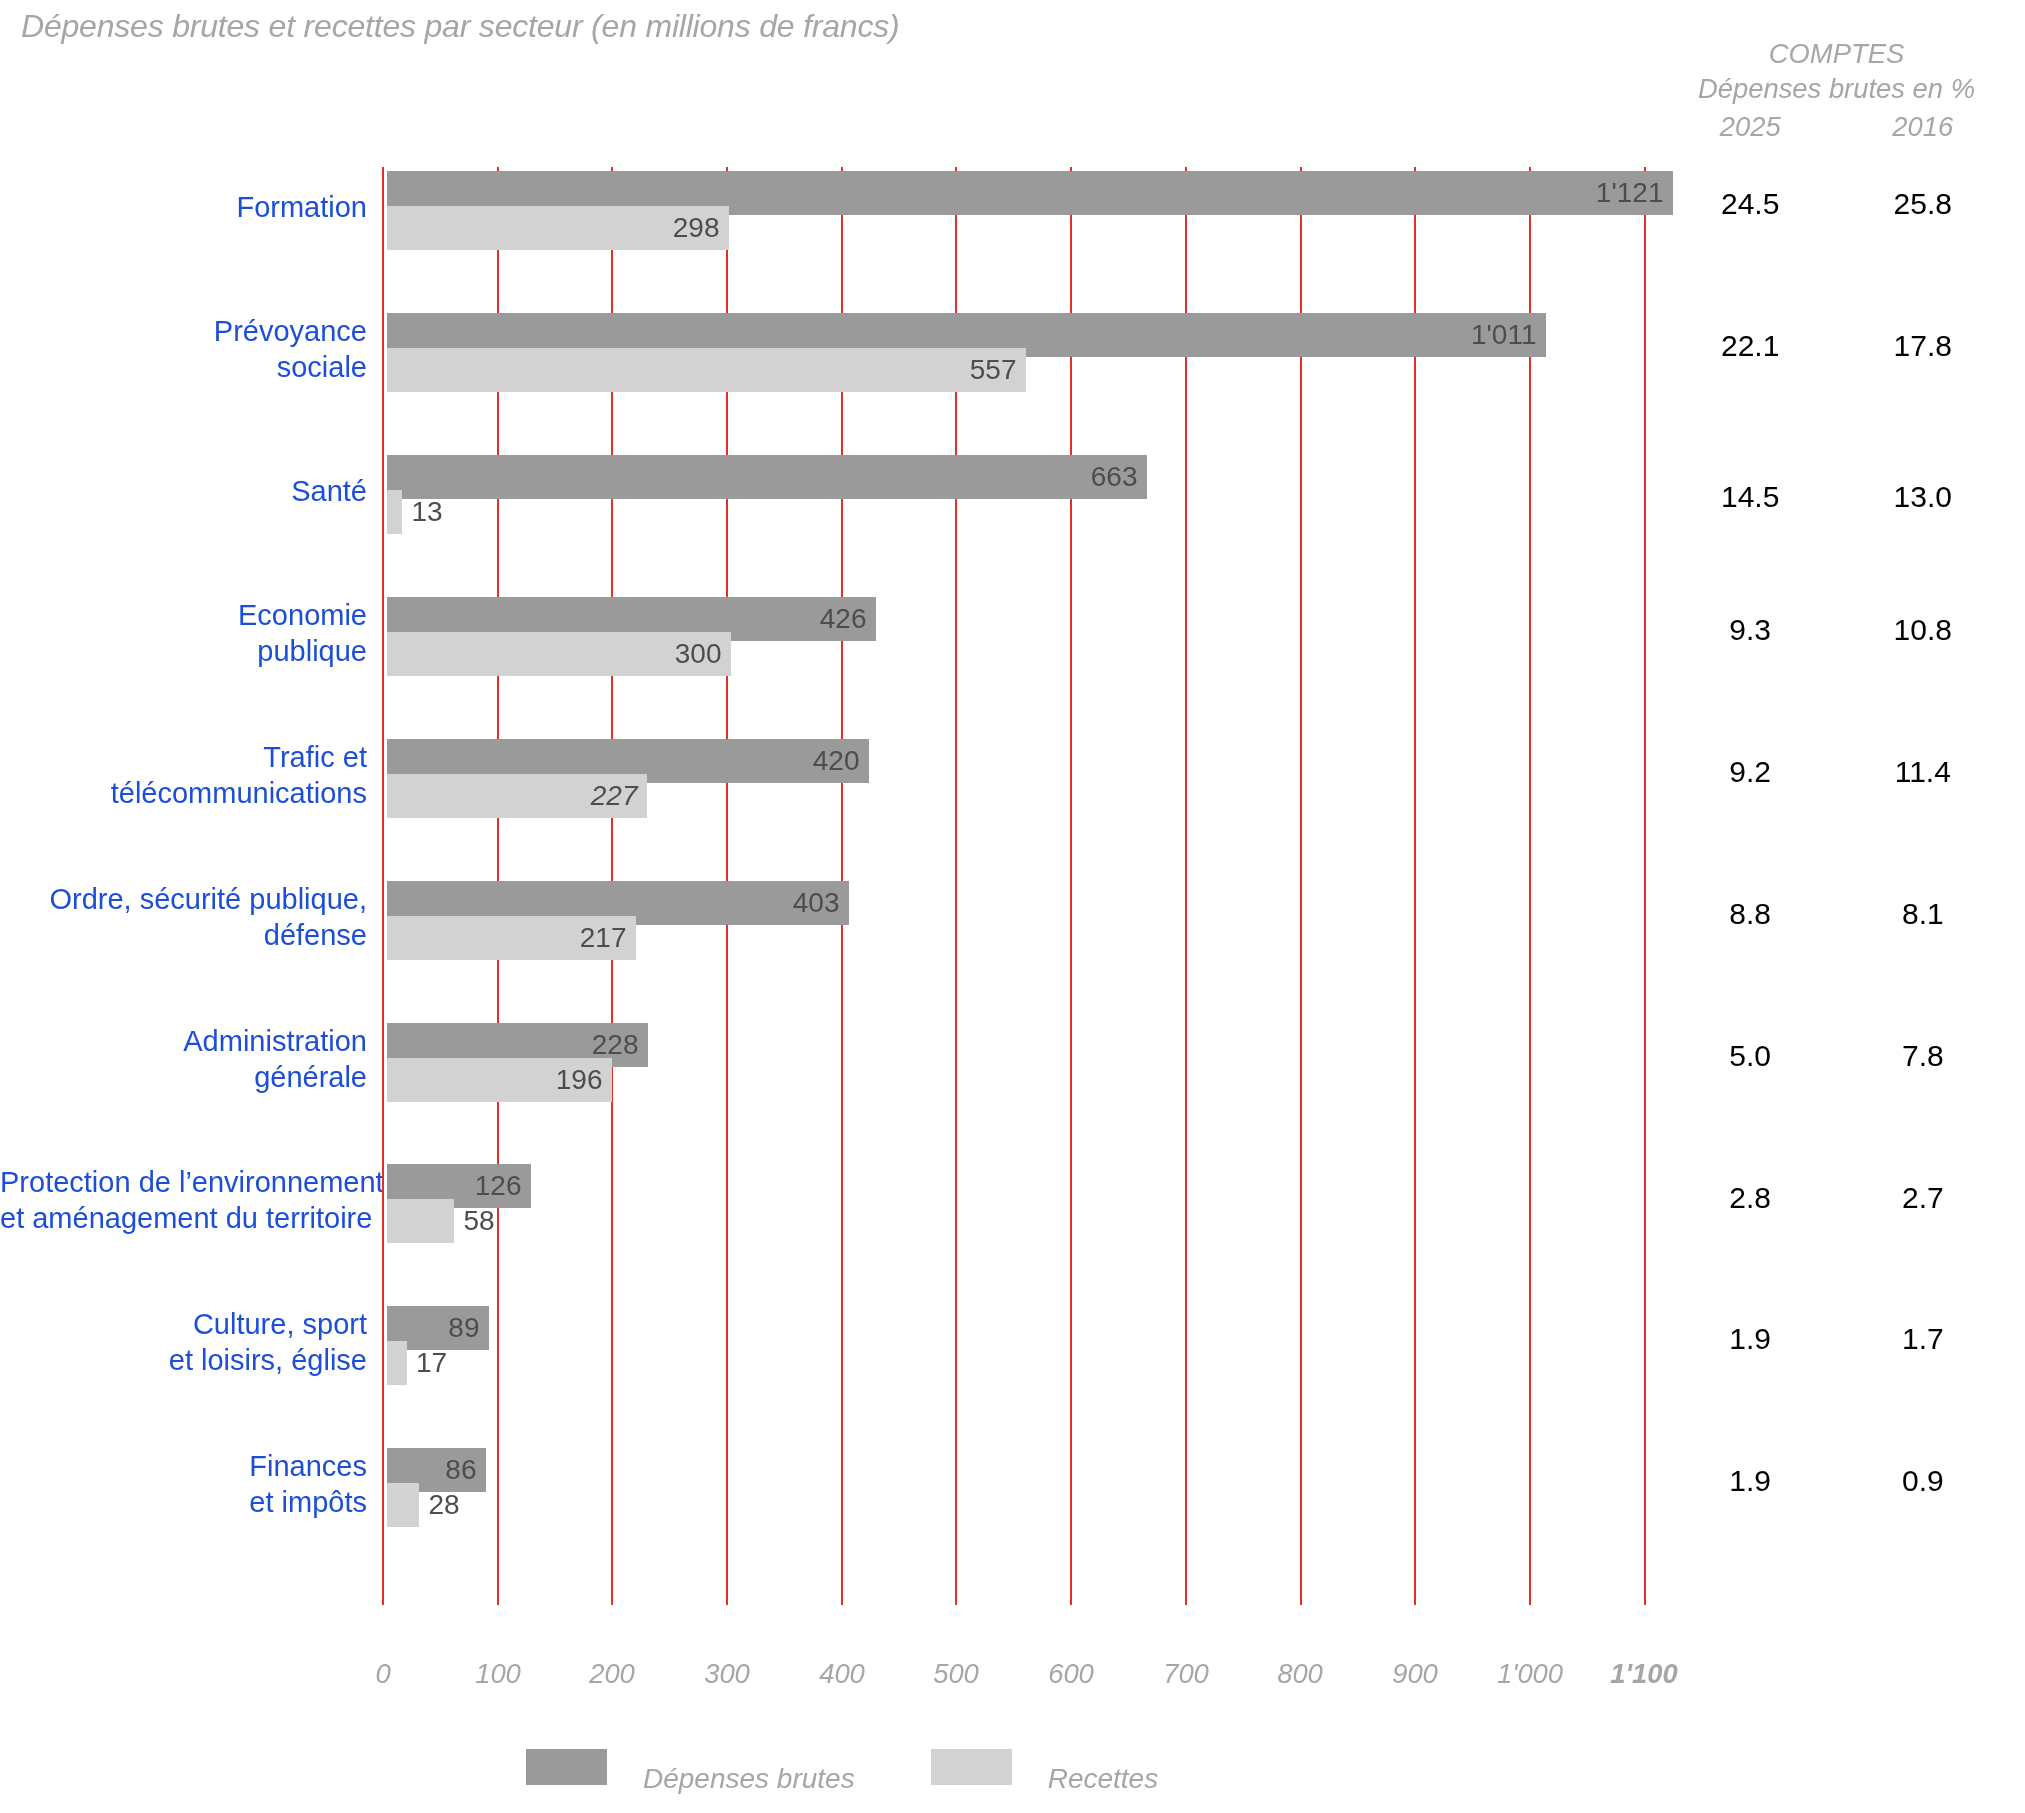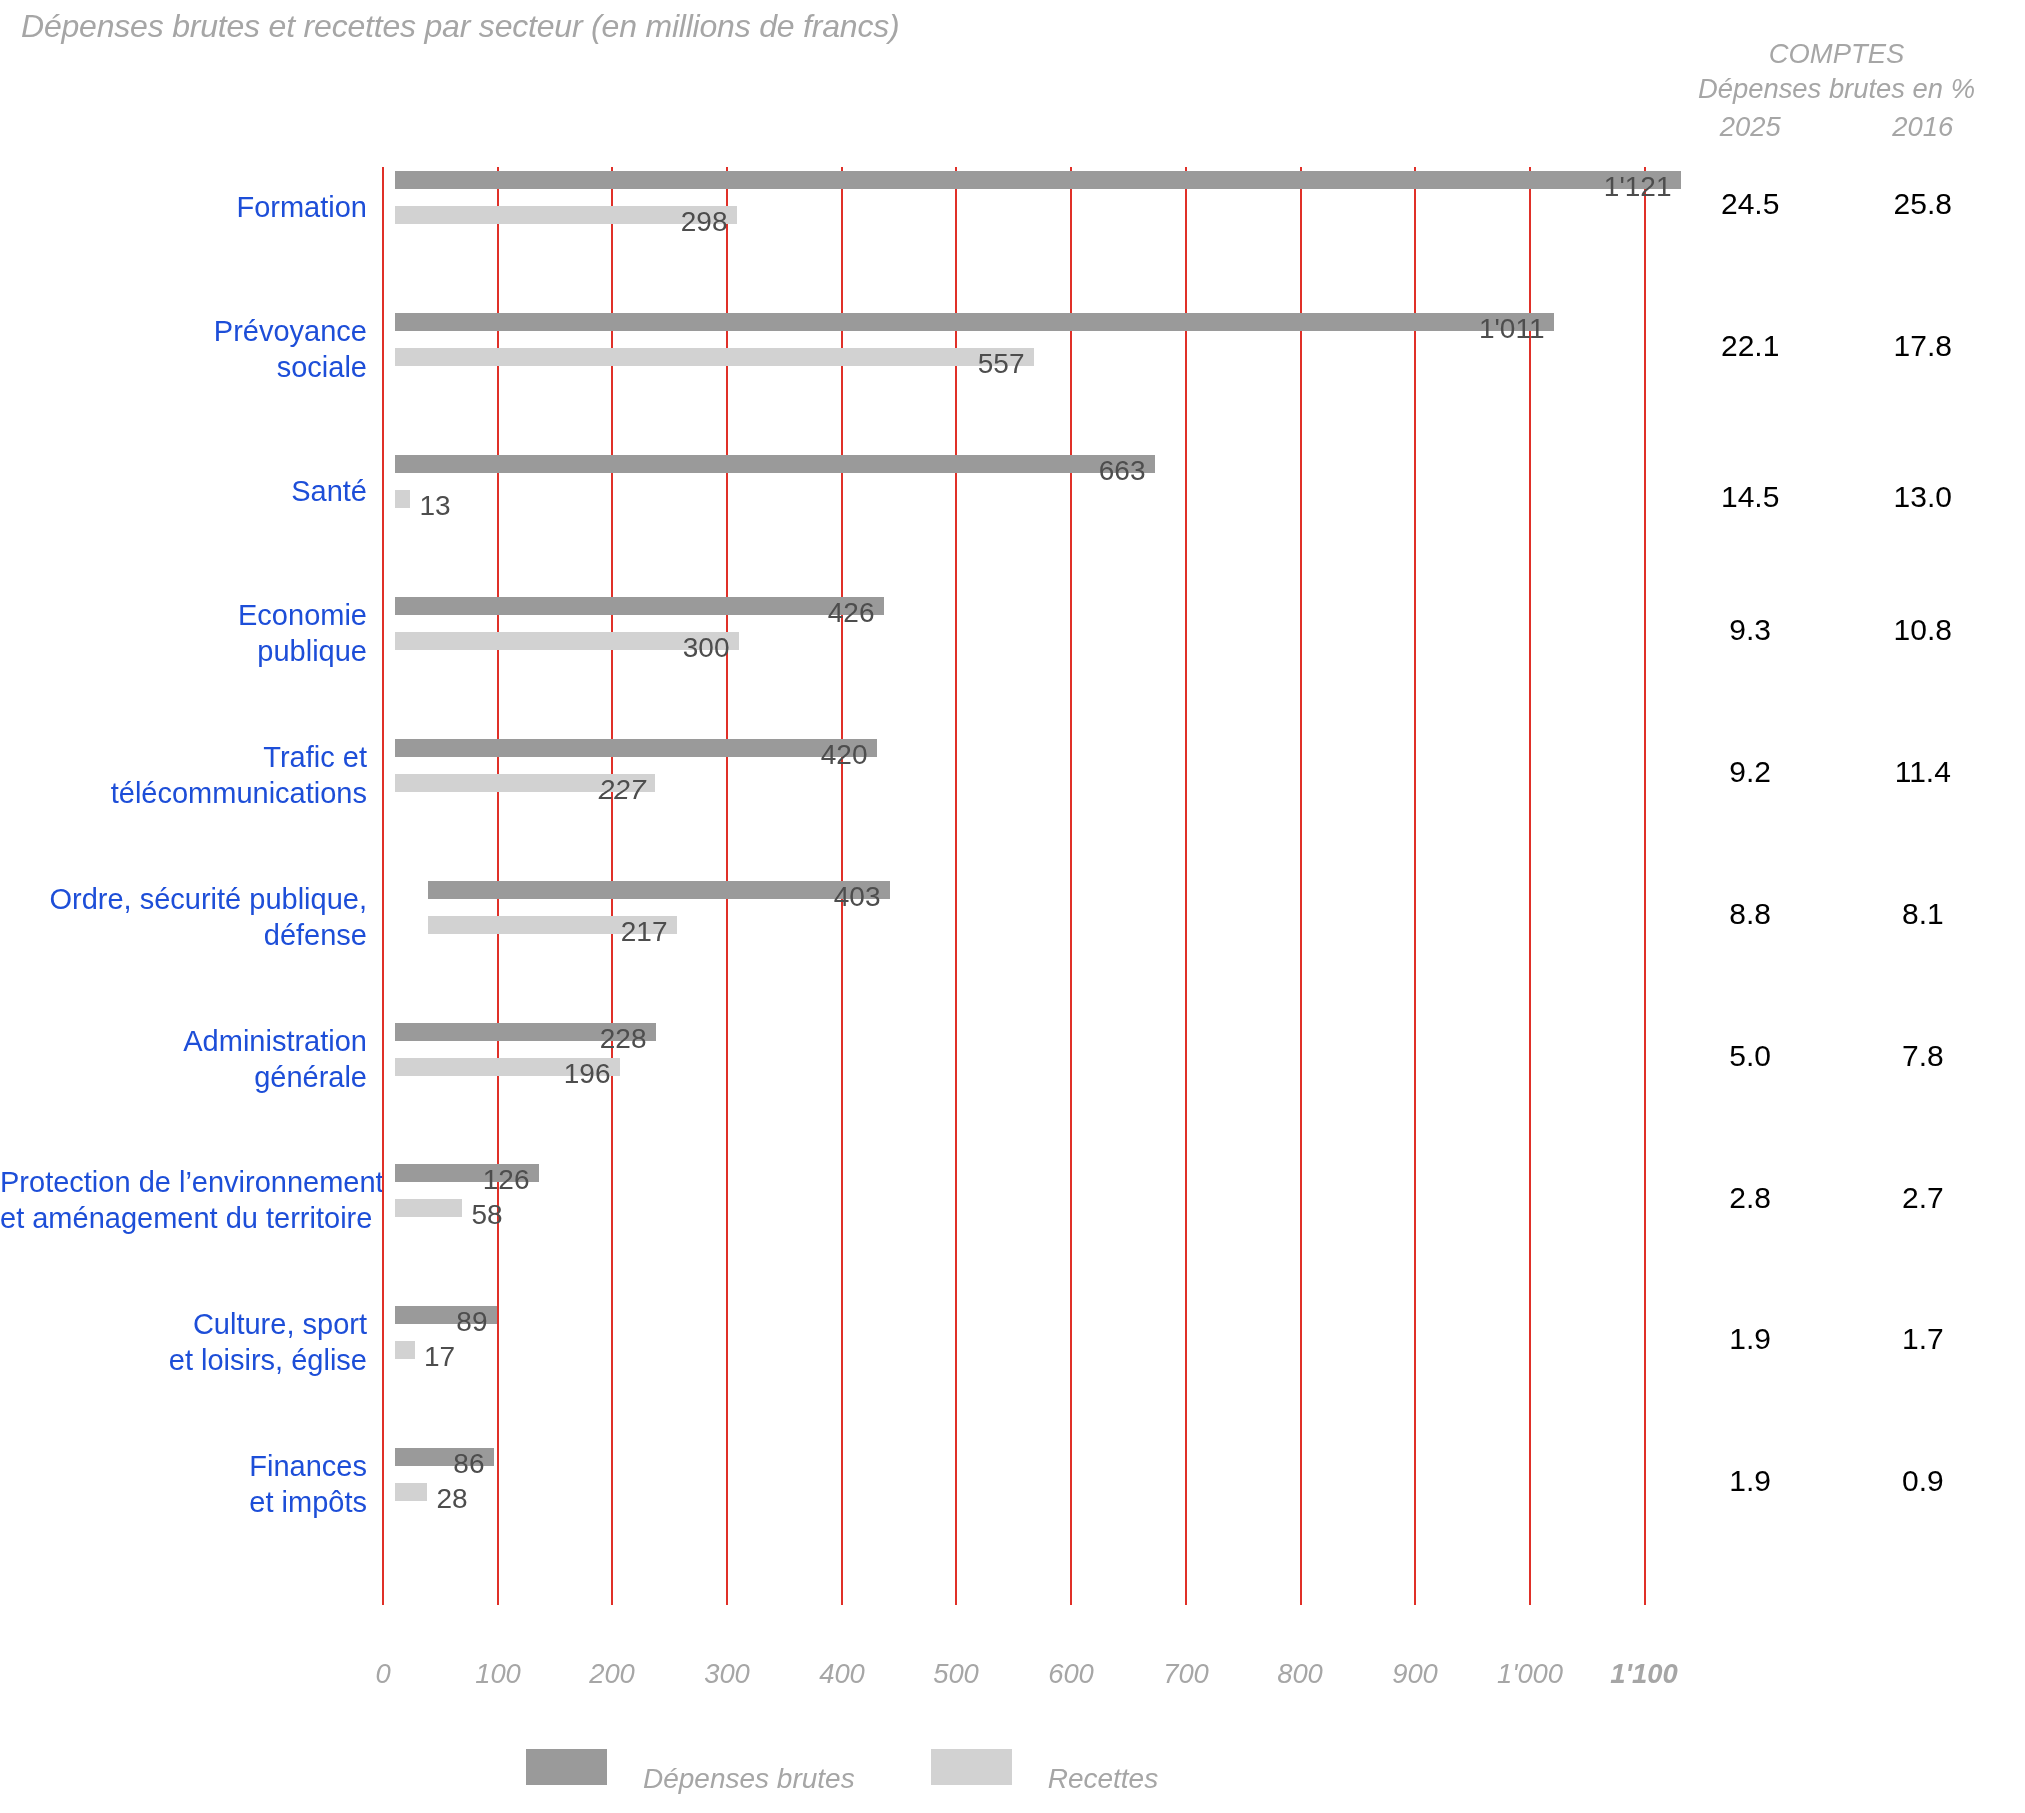--- a/index.html
+++ b/index.html
@@ -36,22 +36,22 @@
     position:absolute; left:383px; top:167px;
     width:1261px; height:1438px;
   }
   .gridline {
     position:absolute; top:0; bottom:0; width:1.9px;
     background:#e03028;
   }
 
   .rowgroup { position:absolute; left:0; width:1261px; }
   .bar {
-    position:absolute; left:12px; height:18px;
-    display:flex; align-items:flex-start; justify-content:flex-end;
+    position:absolute; left:4px; height:44px;
+    display:flex; align-items:center; justify-content:flex-end;
   }
   .bar.dep { background:#9a9a9a; }
   .bar.rec { background:#d2d2d2; }
   .bar .vlabel {
     font-size:28px; color:#4d4d4d; padding-right:9.5px; white-space:nowrap;
   }
   .bar .vlabel.outside {
     position:absolute; left:100%; padding-left:9.5px; padding-right:0;
   }
 
@@ -195,21 +195,21 @@
       </div>
     </div>
     <div class="rowgroup" style="top: 572px; height: 70px;">
       <div class="bar dep" style="top: 0px; width: 482px;">
         <span class="vlabel">420</span>
       </div>
       <div class="bar rec" style="top: 35px; width: 260px; font-style: italic;">
         <span class="vlabel">227</span>
       </div>
     </div>
-    <div class="rowgroup" style="top: 714px; height: 70px; margin-left: 33px;">
+    <div class="rowgroup" style="top: 714px; height: 70px;">
       <div class="bar dep" style="top: 0px; width: 462px;">
         <span class="vlabel">403</span>
       </div>
       <div class="bar rec" style="top: 35px; width: 249px;">
         <span class="vlabel">217</span>
       </div>
     </div>
     <div class="rowgroup" style="top: 856px; height: 70px;">
       <div class="bar dep" style="top: 0px; width: 261px;">
         <span class="vlabel">228</span>

